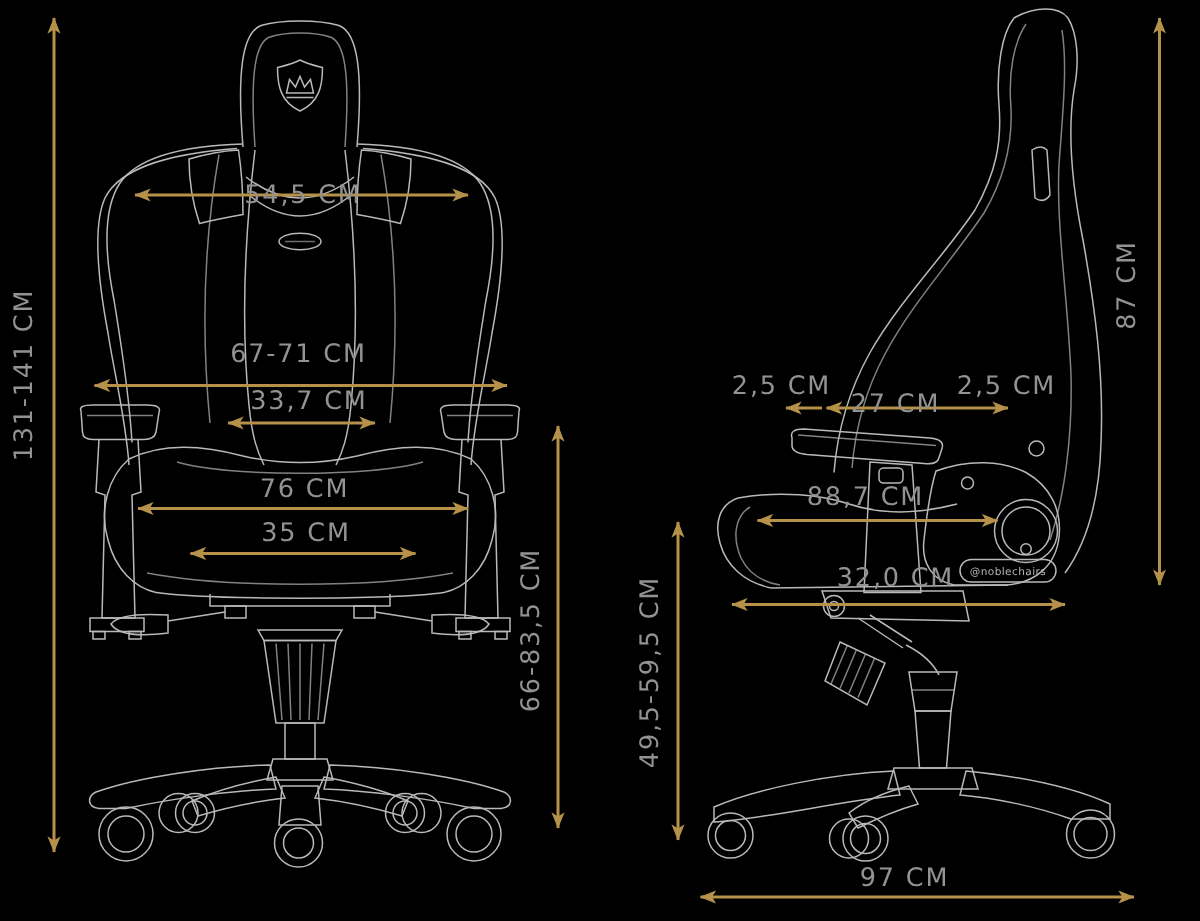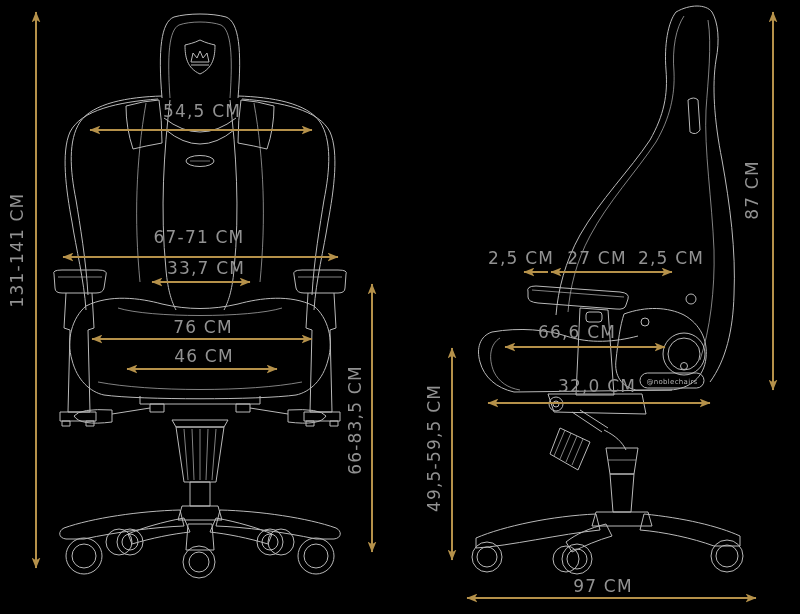--- a/index.html
+++ b/index.html
@@ -216,30 +216,30 @@
     <line x1="548" y1="272" x2="524" y2="272" marker-end="url(#arr)"></line>
     <line x1="551" y1="272" x2="672" y2="272" marker-start="url(#arr)" marker-end="url(#arr)"></line>
     <line x1="773" y1="12" x2="773" y2="390" marker-start="url(#arr)" marker-end="url(#arr)"></line>
     <line x1="505" y1="347" x2="665" y2="347" marker-start="url(#arr)" marker-end="url(#arr)"></line>
     <line x1="488" y1="403" x2="710" y2="403" marker-start="url(#arr)" marker-end="url(#arr)"></line>
     <line x1="452" y1="348" x2="452" y2="560" marker-start="url(#arr)" marker-end="url(#arr)"></line>
     <line x1="467" y1="598" x2="756" y2="598" marker-start="url(#arr)" marker-end="url(#arr)"></line>
   </g>
 </svg>
 
-  <div class="dim-label" style="left:202px;top:111px">54,5 CM</div>
+  <div class="dim-label" style="left:202px;top:131px">54,5 CM</div>
   <div class="dim-label" style="left:199px;top:237px">67-71 CM</div>
   <div class="dim-label" style="left:206px;top:268px">33,7 CM</div>
   <div class="dim-label" style="left:203px;top:327px">76 CM</div>
-  <div class="dim-label" style="left:204px;top:356px">46 CM</div>
+  <div class="dim-label" style="left:204px;top:356px">35 CM</div>
   <div class="dim-label v" style="left:17px;top:250px">131-141 CM</div>
   <div class="dim-label v" style="left:355px;top:420px">66-83,5 CM</div>
 
   <div class="dim-label" style="left:521px;top:258px">2,5 CM</div>
-  <div class="dim-label" style="left:597px;top:258px">27 CM</div>
+  <div class="dim-label" style="left:597px;top:270px">27 CM</div>
   <div class="dim-label" style="left:671px;top:258px">2,5 CM</div>
   <div class="dim-label v" style="left:752px;top:190px">87 CM</div>
-  <div class="dim-label" style="left:577px;top:332px">66,6 CM</div>
+  <div class="dim-label" style="left:577px;top:332px">88,7 CM</div>
   <div class="dim-label" style="left:597px;top:386px">32,0 CM</div>
   <div class="dim-label v" style="left:434px;top:448px">49,5-59,5 CM</div>
   <div class="dim-label" style="left:603px;top:586px">97 CM</div>
 
 </div>
 
 </body></html>

